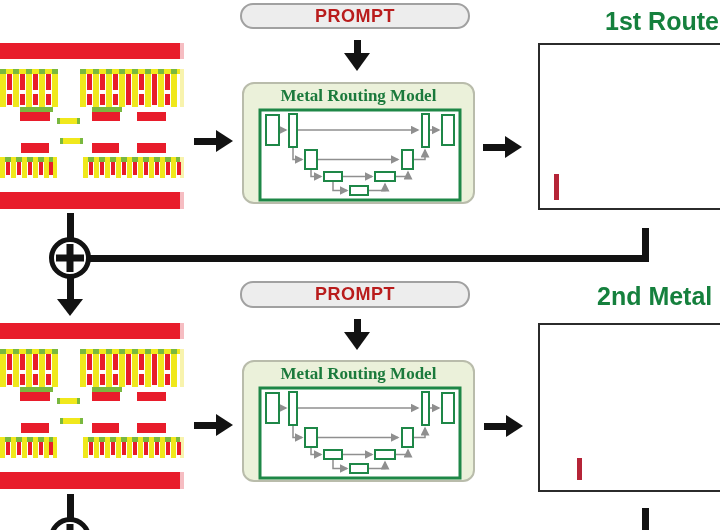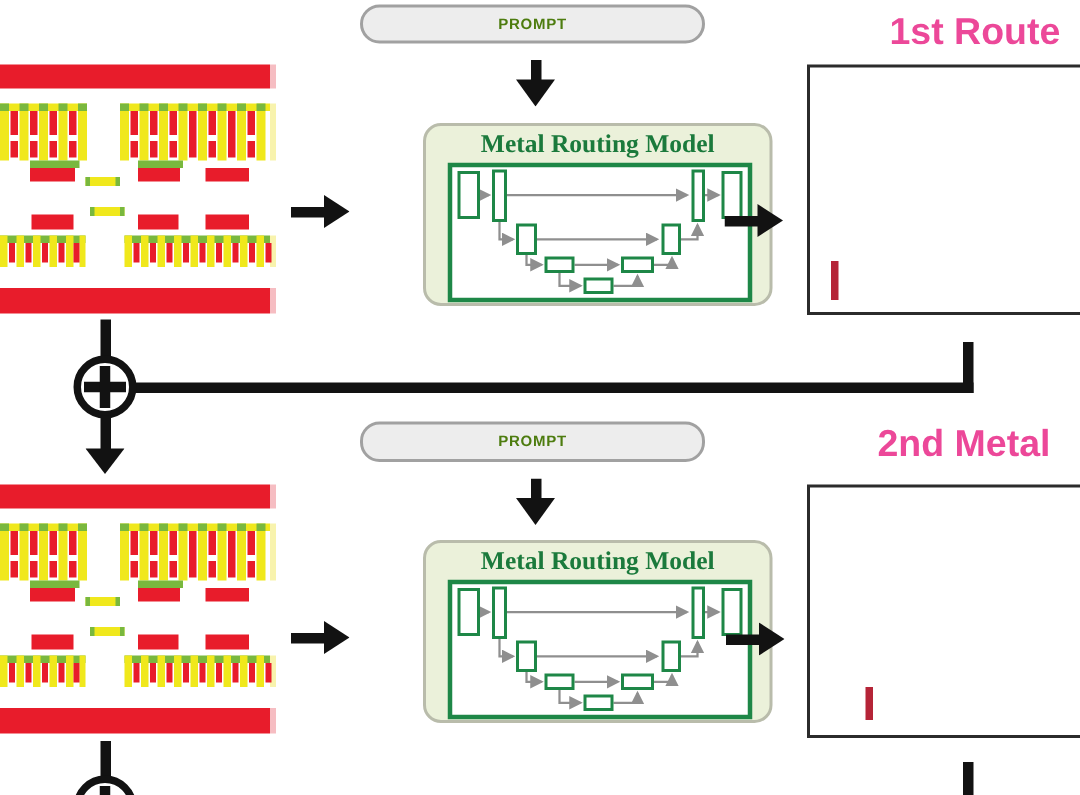--- a/index.html
+++ b/index.html
@@ -11,47 +11,47 @@
   .abs{position:absolute;}
 
   
   .r{fill:var(--layout-red);} .y{fill:var(--layout-yellow);} .g{fill:var(--layout-green);}
   .fr{fill:var(--faded-red);} .fy{fill:var(--faded-yellow);}
 
   
   .prompt{
     background:var(--prompt-bg);border:2px solid var(--prompt-border);
     border-radius:13px;display:flex;align-items:center;justify-content:center;
-    font-weight:700;font-size:10px;letter-spacing:.5px;color:#4d7c0f;
+    font-weight:700;font-size:18px;letter-spacing:.5px;color:#b91c1c;
     box-sizing:border-box;
   }
 
   
   .model{
     background:var(--model-bg);border:2px solid var(--model-border);
-    border-radius:12px;box-sizing:border-box;margin-left:40px;
+    border-radius:12px;box-sizing:border-box;
   }
   .model-title{
     position:absolute;left:0;right:0;top:2px;text-align:center;
     font-family:"Liberation Serif",serif;font-weight:700;font-size:17px;
     color:var(--model-title-green);
   }
   .unet-box{fill:#fff;stroke:var(--model-green);stroke-width:3;}
   .unet-blk{fill:#fff;stroke:var(--model-green);stroke-width:2;}
   .unet-arrow{fill:none;stroke:var(--connector-gray);stroke-width:1.5;}
 
   
   .blk{fill:var(--ink-black);}
 
   
   .route-box{
     background:#fff;border:2px solid var(--box-border);box-sizing:border-box;
   }
   .route-title{
-    font-weight:700;font-size:25px;line-height:1;color:#ec4899;white-space:nowrap;
+    font-weight:700;font-size:25px;line-height:1;color:#15803d;white-space:nowrap;margin-left:12px;
   }
   .metal-mark{position:absolute;background:var(--route-mark-red);}
 
   
   .line{background:var(--ink-black);}
   .plus-circle{
     border:5px solid var(--ink-black);border-radius:50%;
     width:32px;height:32px;background:#fff;box-sizing:content-box;
   }
   .plus-h{position:absolute;left:50%;top:50%;width:28px;height:7px;

